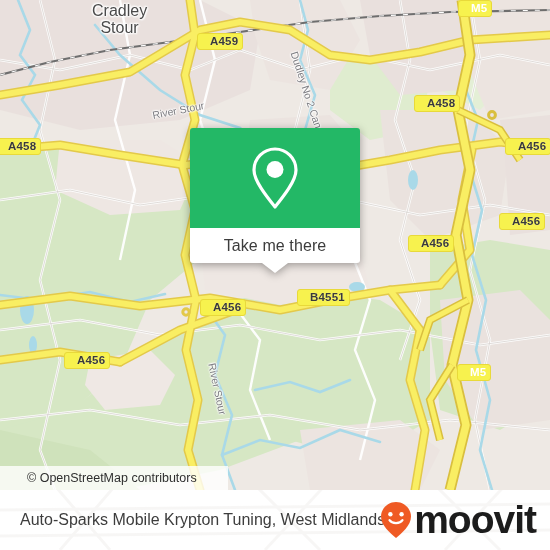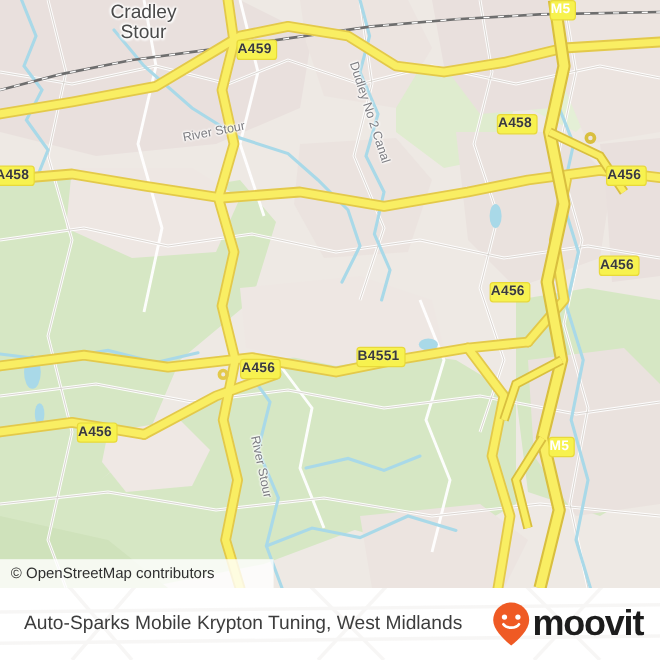--- a/index.html
+++ b/index.html
@@ -22,21 +22,21 @@
   
   .shield {
     position: absolute;
     background: #f7f24e;
     border: 1.5px solid #e8d93a;
     border-radius: 3px;
     color: #3a3a3a;
     font-size: 11.5px;
     font-weight: bold;
     letter-spacing: .2px;
-    padding: 1px 4px 2px 0;
+    padding: 1px 4px 2px 12px;
     line-height: 12px;
     white-space: nowrap;
     text-shadow: 0 0 1px rgba(255,255,255,.6);
   }
   .shield.motorway { color: #ffffff; text-shadow: none; }
 
   
   .place-label {
     position: absolute;
     color: #4a4a4a;
@@ -90,21 +90,21 @@
     border-top: 10px solid #ffffff;
   }
 
   
   .attribution {
     position: absolute;
     left: 0; top: 466px;
     width: 228px; height: 24px;
     background: rgba(255,255,255,.80);
     display: flex; align-items: center;
-    padding-left: 9px;
+    padding-left: 27px;
     color: #2f2f2f;
     font-size: 12.5px;
   }
 
   
   .footer {
     position: absolute;
     left: 0; top: 490px; width: 550px; height: 60px;
     background: #ffffff;
     display: flex; align-items: center;
@@ -119,21 +119,21 @@
     white-space: nowrap;
   }
   .brand {
     position: absolute;
     right: 14px; top: 50%;
     transform: translateY(-50%);
     display: flex; align-items: center;
   }
   .brand-word {
     color: #1c1c1c;
-    font-size: 30px;
+    font-size: 39px;
     font-weight: bold;
     letter-spacing: -1px;
     line-height: 30px;
     margin-left: 1px;
   }
 </style>
 </head>
 <body>
 
 <div id="root">
@@ -272,20 +272,32 @@
     <div class="shield" style="left:414px; top:95px;">A458</div>
     <div class="shield" style="left:-5px; top:138px;">A458</div>
     <div class="shield" style="left:505px; top:138px;">A456</div>
     <div class="shield" style="left:499px; top:213px;">A456</div>
     <div class="shield" style="left:408px; top:235px;">A456</div>
     <div class="shield" style="left:297px; top:289px;text-align:center;">B4551</div>
     <div class="shield" style="left:200px; top:299px;">A456</div>
     <div class="shield" style="left:64px; top:352px;">A456</div>
     <div class="shield motorway" style="left:457px; top:364px;">M5</div>
 
+    <div class="callout">
+      <div class="callout-head">
+        <svg width="56" height="66" viewBox="0 0 56 66">
+          <path d="M28 4 C16.4 4 7 13.4 7 25 C7 36 20 52 28 62 C36 52 49 36 49 25 C49 13.4 39.6 4 28 4 Z" fill="none" stroke="#ffffff" stroke-width="3.2" stroke-linejoin="round"></path>
+          <circle cx="28" cy="24.5" r="8.5" fill="#ffffff"></circle>
+        </svg>
+      </div>
+      <div class="callout-foot">
+        <span class="callout-label">Take me there</span>
+        <span class="callout-tip"></span>
+      </div>
+    </div>
 
     <div class="attribution">
       <span>© OpenStreetMap contributors</span>
     </div>
   </div>
 
   <div class="footer">
     <svg class="footer-wm" viewBox="0 0 550 60">
       <g stroke="#f0eeec" stroke-width="3" fill="none">
         <path d="M50,-10 L110,60"></path>

